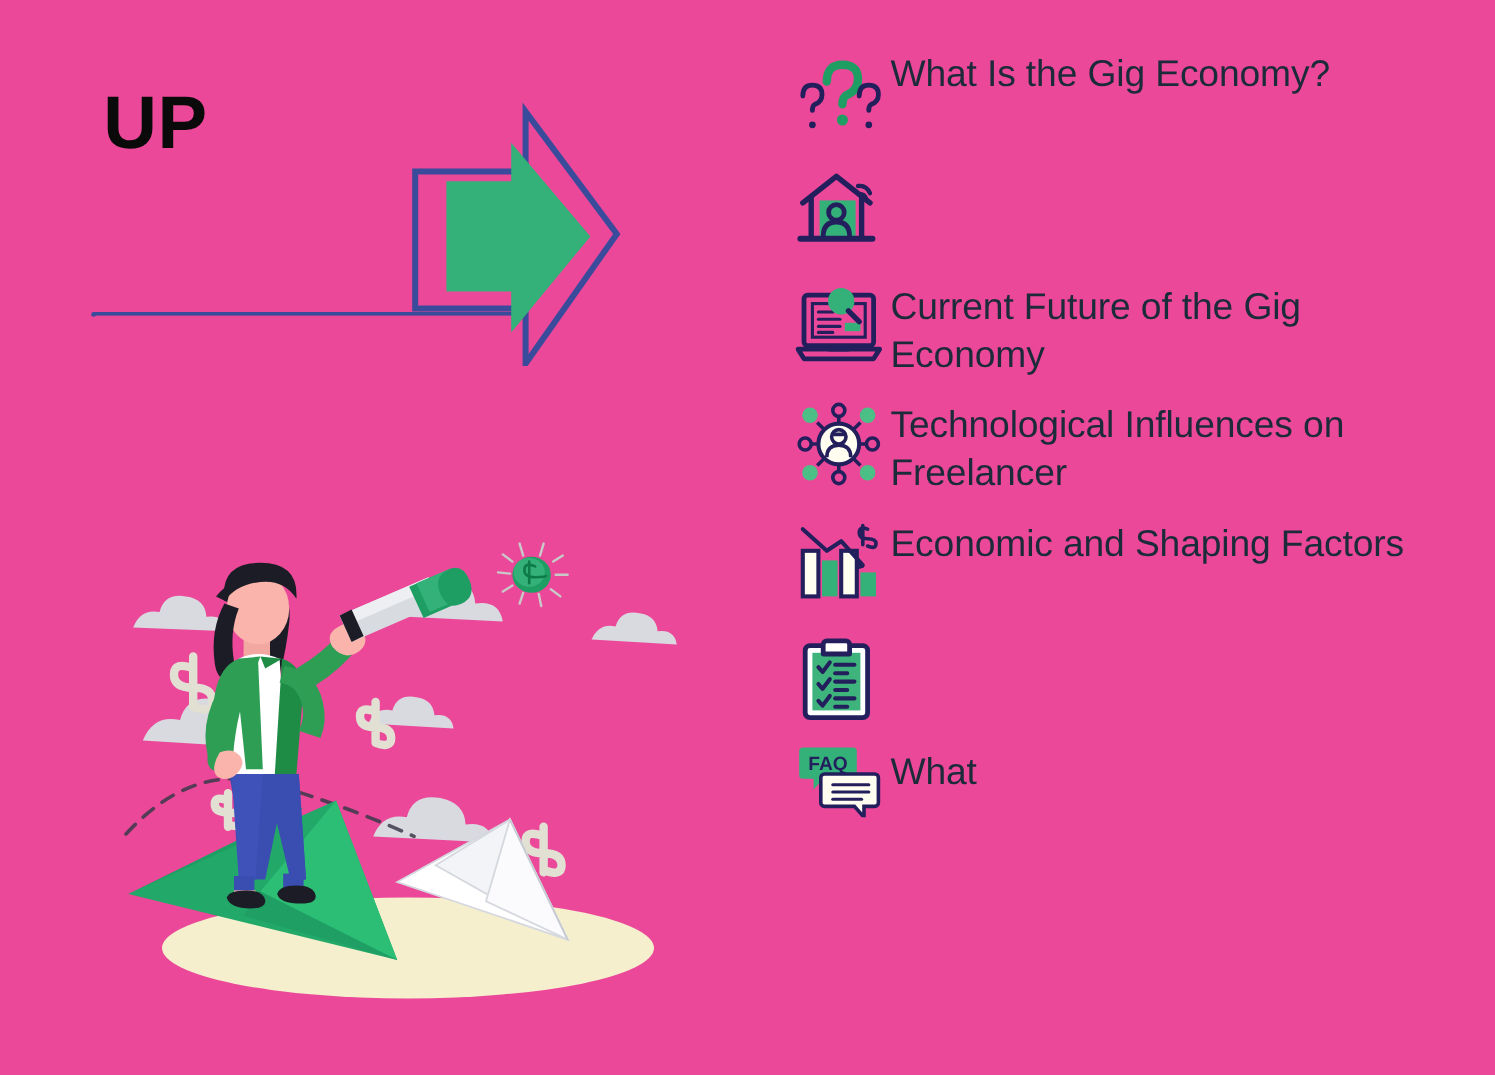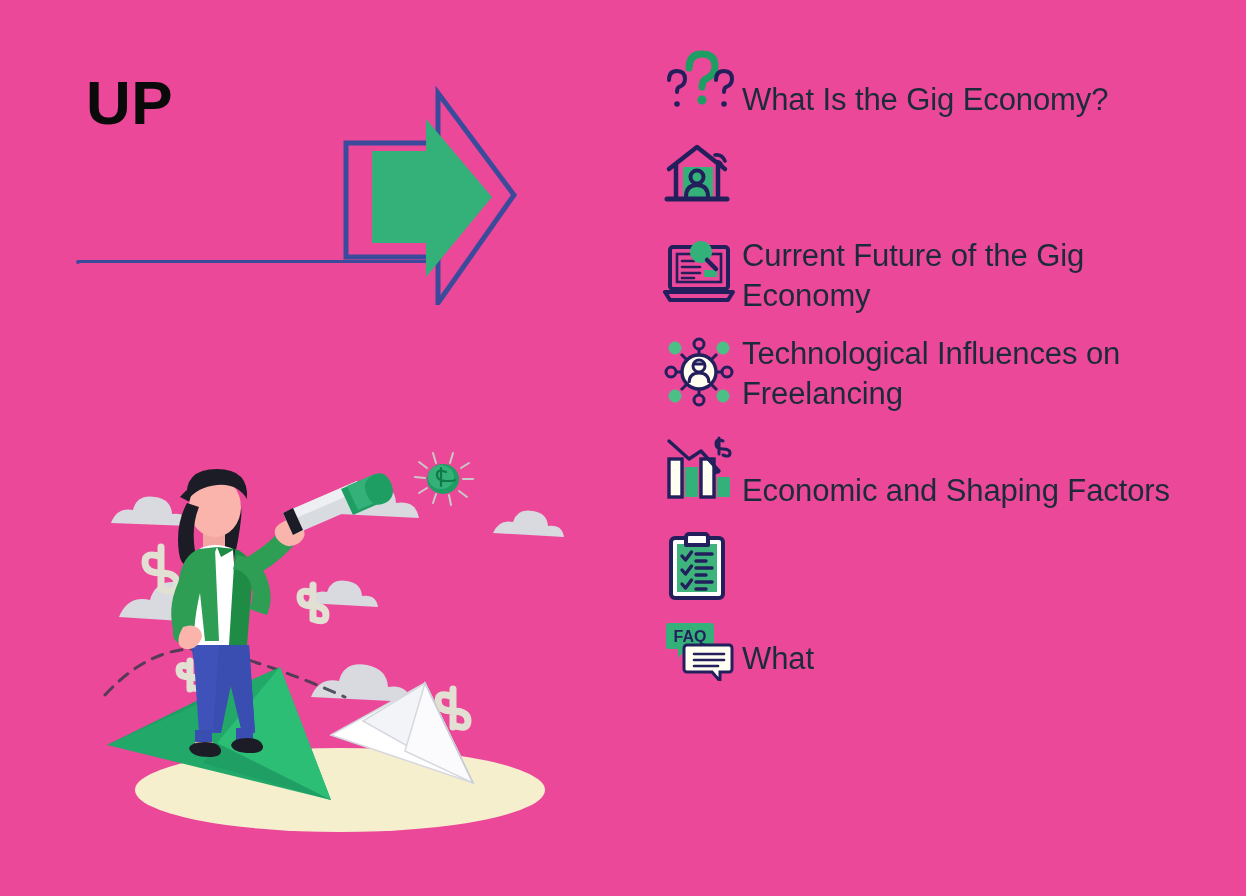--- a/index.html
+++ b/index.html
@@ -38,21 +38,21 @@
   .arrow-wrap{position:absolute;left:340px;top:85px;width:180px;height:220px;}
 
   
   .illo{position:absolute;left:95px;top:445px;width:490px;height:410px;}
 
   
   .right{position:absolute;left:620px;top:0;width:626px;height:896px;}
   .toc{position:absolute;left:36px;top:36px;width:580px;}
   .toc-item{
     display:flex;
-    align-items:flex-end;
+    align-items:flex-start;
     margin-bottom:13px;
     min-height:84px;
   }
   .toc-item.compact{min-height:58px;margin-bottom:0;}
   .toc-icon{
     width:86px;min-width:86px;height:84px;
     display:flex;align-items:center;justify-content:center;
   }
   .toc-icon.compact{height:58px;}
   .toc-label{
@@ -273,21 +273,21 @@
             <circle cx="37" cy="9" r="5" fill="none" stroke="#231F5C" stroke-width="3"></circle>
             <circle cx="37" cy="65" r="5" fill="none" stroke="#231F5C" stroke-width="3"></circle>
             <circle cx="9" cy="37" r="5" fill="none" stroke="#231F5C" stroke-width="3"></circle>
             <circle cx="65" cy="37" r="5" fill="none" stroke="#231F5C" stroke-width="3"></circle>
             <circle cx="37" cy="37" r="17" fill="#FFFEF0" stroke="#231F5C" stroke-width="3.4"></circle>
             <circle cx="37" cy="31" r="6" fill="none" stroke="#231F5C" stroke-width="3"></circle>
             <path d="M33 29 h8" stroke="#231F5C" stroke-width="3" stroke-linecap="round"></path>
             <path d="M27 48 q0 -10 10 -10 q10 0 10 10" fill="none" stroke="#231F5C" stroke-width="3"></path>
           </svg>
         </div>
-        <div class="toc-label">Technological Influences on Freelancing</div>
+        <div class="toc-label">Technological Influences on Freelancer</div>
       </div>
 
       <div class="toc-item">
         <div class="toc-icon">
           <svg width="72" height="72" viewBox="0 0 72 72">
             <rect x="6" y="26" width="13" height="38" fill="#FFFEF0" stroke="#231F5C" stroke-width="3.4"></rect>
             <rect x="22" y="34" width="13" height="30" fill="#34B178"></rect>
             <rect x="38" y="26" width="13" height="38" fill="#FFFEF0" stroke="#231F5C" stroke-width="3.4"></rect>
             <rect x="54" y="44" width="13" height="20" fill="#34B178"></rect>
             <path d="M6 8 L26 26 L38 18 L56 38" fill="none" stroke="#231F5C" stroke-width="3.4" stroke-linejoin="round" stroke-linecap="round"></path>

